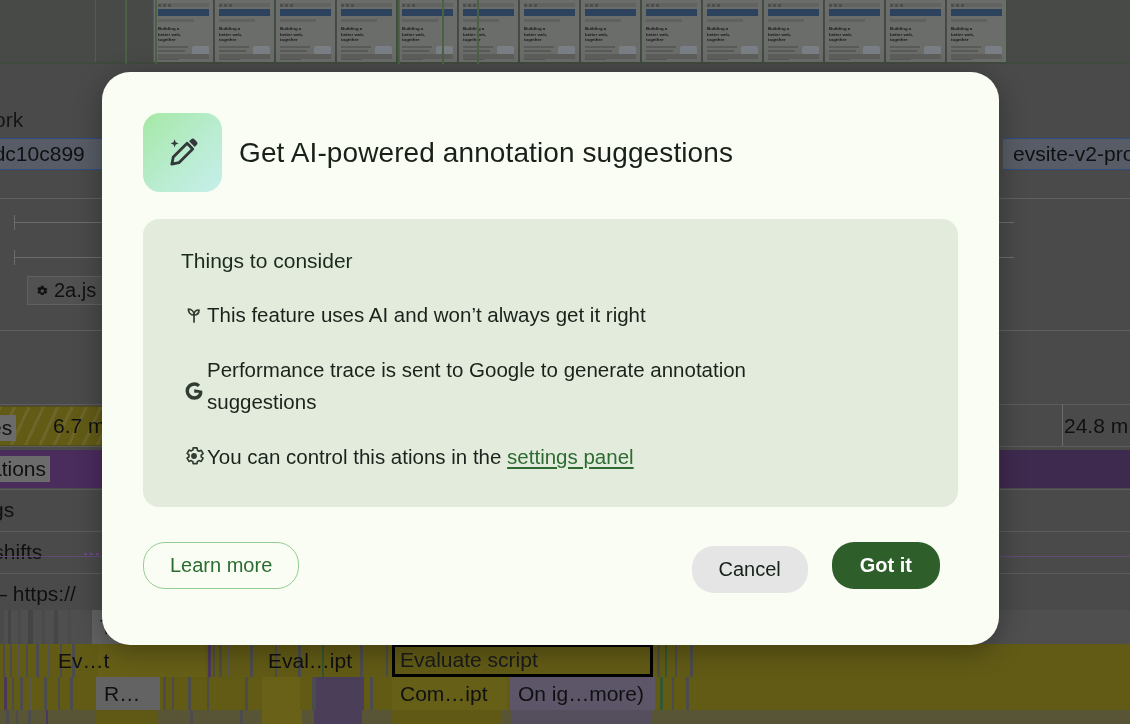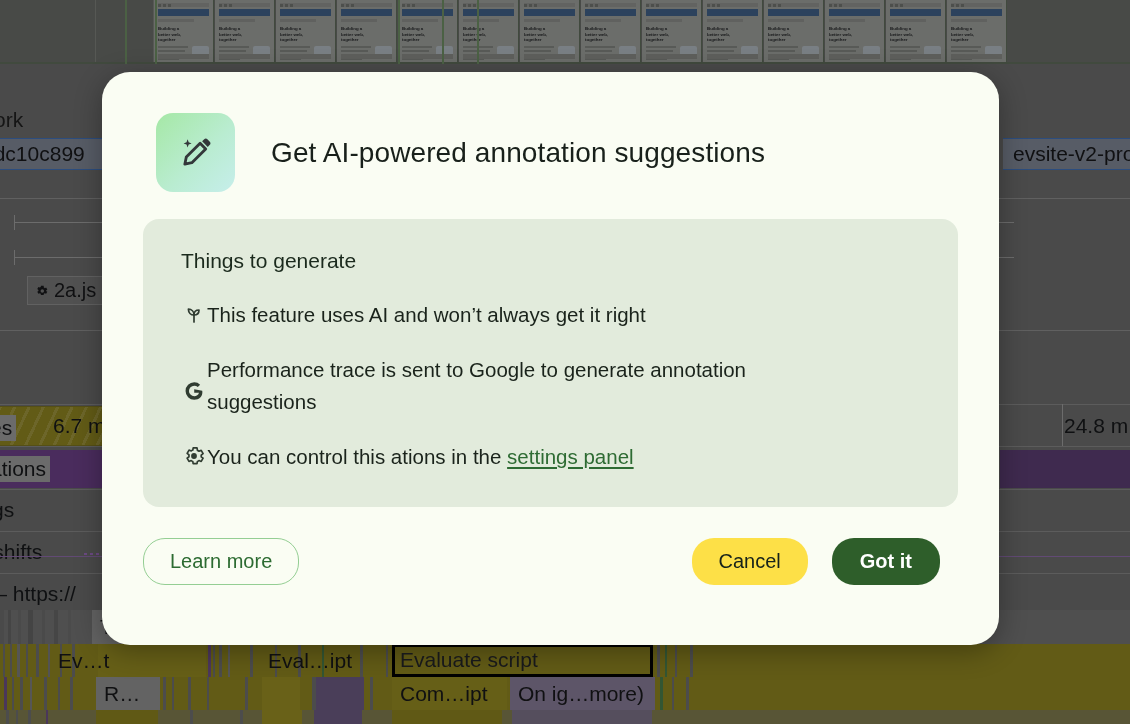--- a/index.html
+++ b/index.html
@@ -192,22 +192,22 @@
     background: #fafdf3;
     border-radius: 28px;
     box-shadow: 0 6px 28px rgba(0,0,0,0.32);
     padding: 0;
     overflow: hidden;
   }
 
   .dlg-header {
     display: flex;
     align-items: center;
-    gap: 36px;
-    padding: 41px 0 0 54px;
+    gap: 17px;
+    padding: 41px 0 0 41px;
   }
   .dlg-icon {
     width: 79px; height: 79px;
     border-radius: 17px;
     background: linear-gradient(135deg, #a5e8a5 0%, #b9ecd0 55%, #c6eeeb 100%);
     display: flex; align-items: center; justify-content: center;
     flex: 0 0 auto;
   }
   .dlg-title {
     font-size: 28px;
@@ -269,23 +269,24 @@
     white-space: nowrap;
   }
   .btn-learn {
     background: transparent;
     border: 1.5px solid #94ce93;
     color: #2c6b31;
     padding: 11px 26px;
   }
   .right-btns { display: flex; gap: 24px; align-items: center; }
   .btn-cancel {
-    background: #fde047;
+    background: #e5e5e5;
     color: #16221a;
     padding: 12px 27px;
+    margin-top: 8px;
   }
   .btn-got {
     background: #2e5e2a;
     color: #ffffff;
     padding: 12px 28px;
     font-weight: 700;
   }
 </style>
 </head>
 <body>
@@ -746,21 +747,21 @@
         <svg width="42" height="42" viewBox="0 0 24 24" fill="none">
           <path d="M7.2 4.2l.62 1.66L9.5 6.5l-1.68.64L7.2 8.8l-.62-1.66L4.9 6.5l1.68-.64z" fill="#33383a"></path>
           <path d="M16.7 4.1c.5-.5 1.3-.5 1.8 0l1.4 1.4c.5.5.5 1.3 0 1.8l-1.2 1.2-3.2-3.2 1.2-1.2z" fill="#33383a"></path>
           <path d="M14.35 6.45l3.2 3.2-7.9 7.9-4.05.85.85-4.05 7.9-7.9z" fill="none" stroke="#33383a" stroke-width="1.6" stroke-linejoin="round"></path>
         </svg>
       </div>
       <div class="dlg-title">Get AI-powered annotation suggestions</div>
     </div>
 
     <div class="panel">
-      <div class="panel-title">Things to generate</div>
+      <div class="panel-title">Things to consider</div>
 
       <div class="consider-list">
 
         <div class="consider-item">
           <span class="ci-icon">
             <svg width="24" height="24" viewBox="0 0 24 24" fill="none" stroke="#303c31" stroke-width="1.7" stroke-linecap="round" stroke-linejoin="round">
               <path d="M12 20v-7"></path>
               <path d="M12 13C12 9.5 9.6 7.2 6.4 7.2c0 3.4 2.4 5.8 5.6 5.8z"></path>
               <path d="M12 13c0-3 2-5 5-5 0 3-2 5-5 5z"></path>
             </svg>

